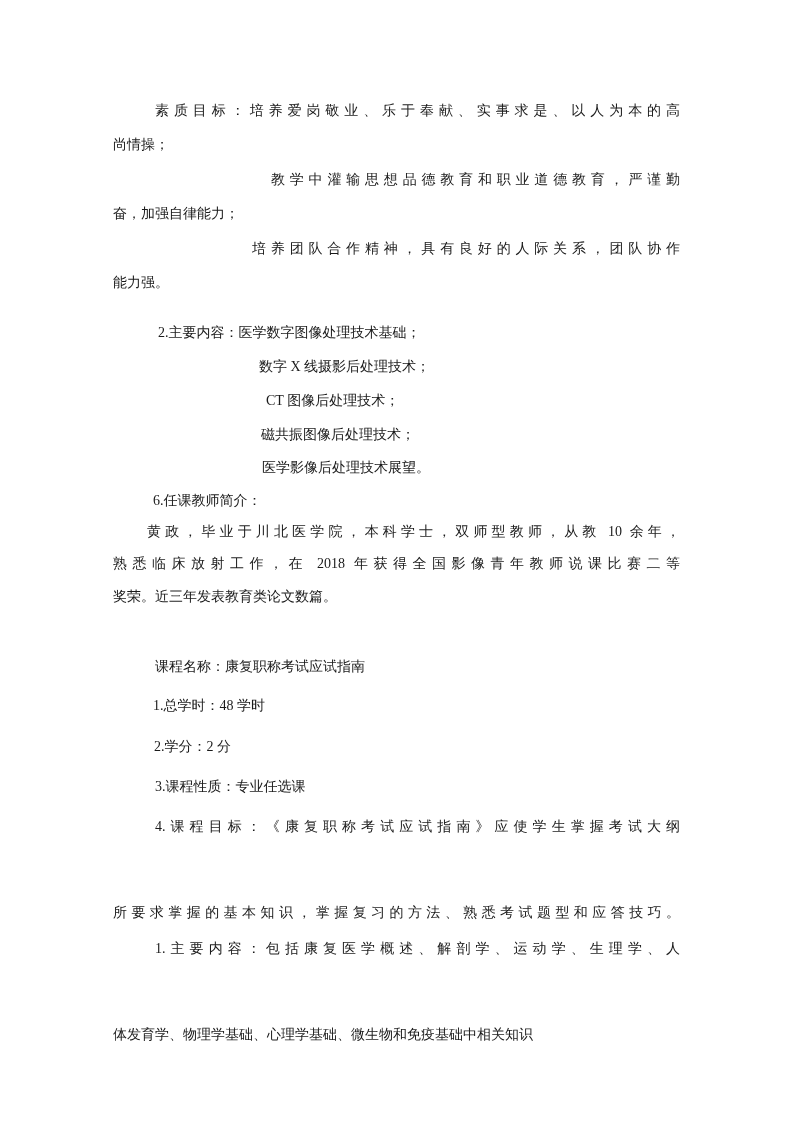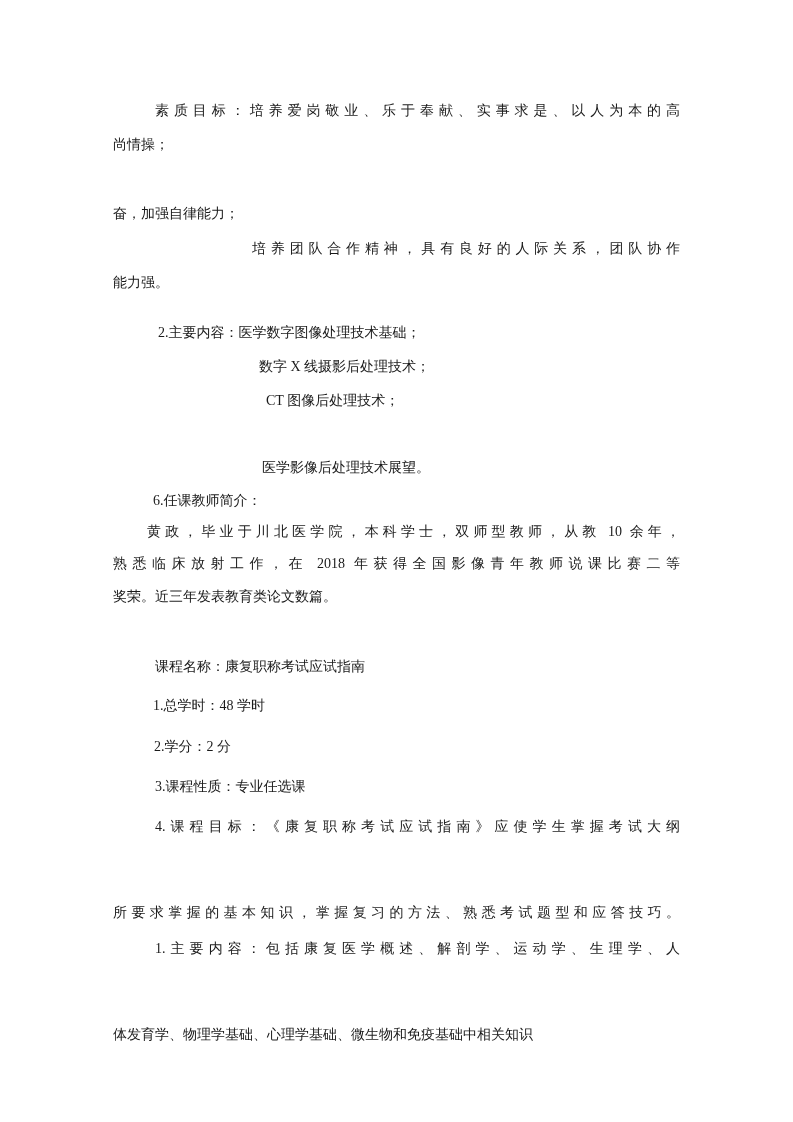--- a/index.html
+++ b/index.html
@@ -53,26 +53,28 @@
   .l22 { top: 894px; left: 113px; }
   .l23 { top: 936px; left: 155px; width: 525px; }
   .l24 { top: 1010px; left: 113px; margin-top: 12px; }
 </style>
 </head>
 <body>
 
 <div class="page">
   <div class="ln l1 just">素质目标：培养爱岗敬业、乐于奉献、实事求是、以人为本的高</div>
   <div class="ln l2">尚情操；</div>
+  <div class="ln l3 just">教学中灌输思想品德教育和职业道德教育，严谨勤</div>
   <div class="ln l4">奋，加强自律能力；</div>
   <div class="ln l5 just">培养团队合作精神，具有良好的人际关系，团队协作</div>
   <div class="ln l6">能力强。</div>
   <div class="ln l7">2.主要内容：医学数字图像处理技术基础；</div>
   <div class="ln l8">数字 X 线摄影后处理技术；</div>
   <div class="ln l9">CT 图像后处理技术；</div>
+  <div class="ln l10">磁共振图像后处理技术；</div>
   <div class="ln l11">医学影像后处理技术展望。</div>
   <div class="ln l12">6.任课教师简介：</div>
   <div class="ln l13 just">黄政，毕业于川北医学院，本科学士，双师型教师，从教 10 余年，</div>
   <div class="ln l14 just">熟悉临床放射工作，在 2018 年获得全国影像青年教师说课比赛二等</div>
   <div class="ln l15">奖荣。近三年发表教育类论文数篇。</div>
   <div class="ln l16">课程名称：康复职称考试应试指南</div>
   <div class="ln l17">1.总学时：48 学时</div>
   <div class="ln l18">2.学分：2 分</div>
   <div class="ln l19">3.课程性质：专业任选课</div>
   <div class="ln l20 just">4.课程目标：《康复职称考试应试指南》应使学生掌握考试大纲</div>

